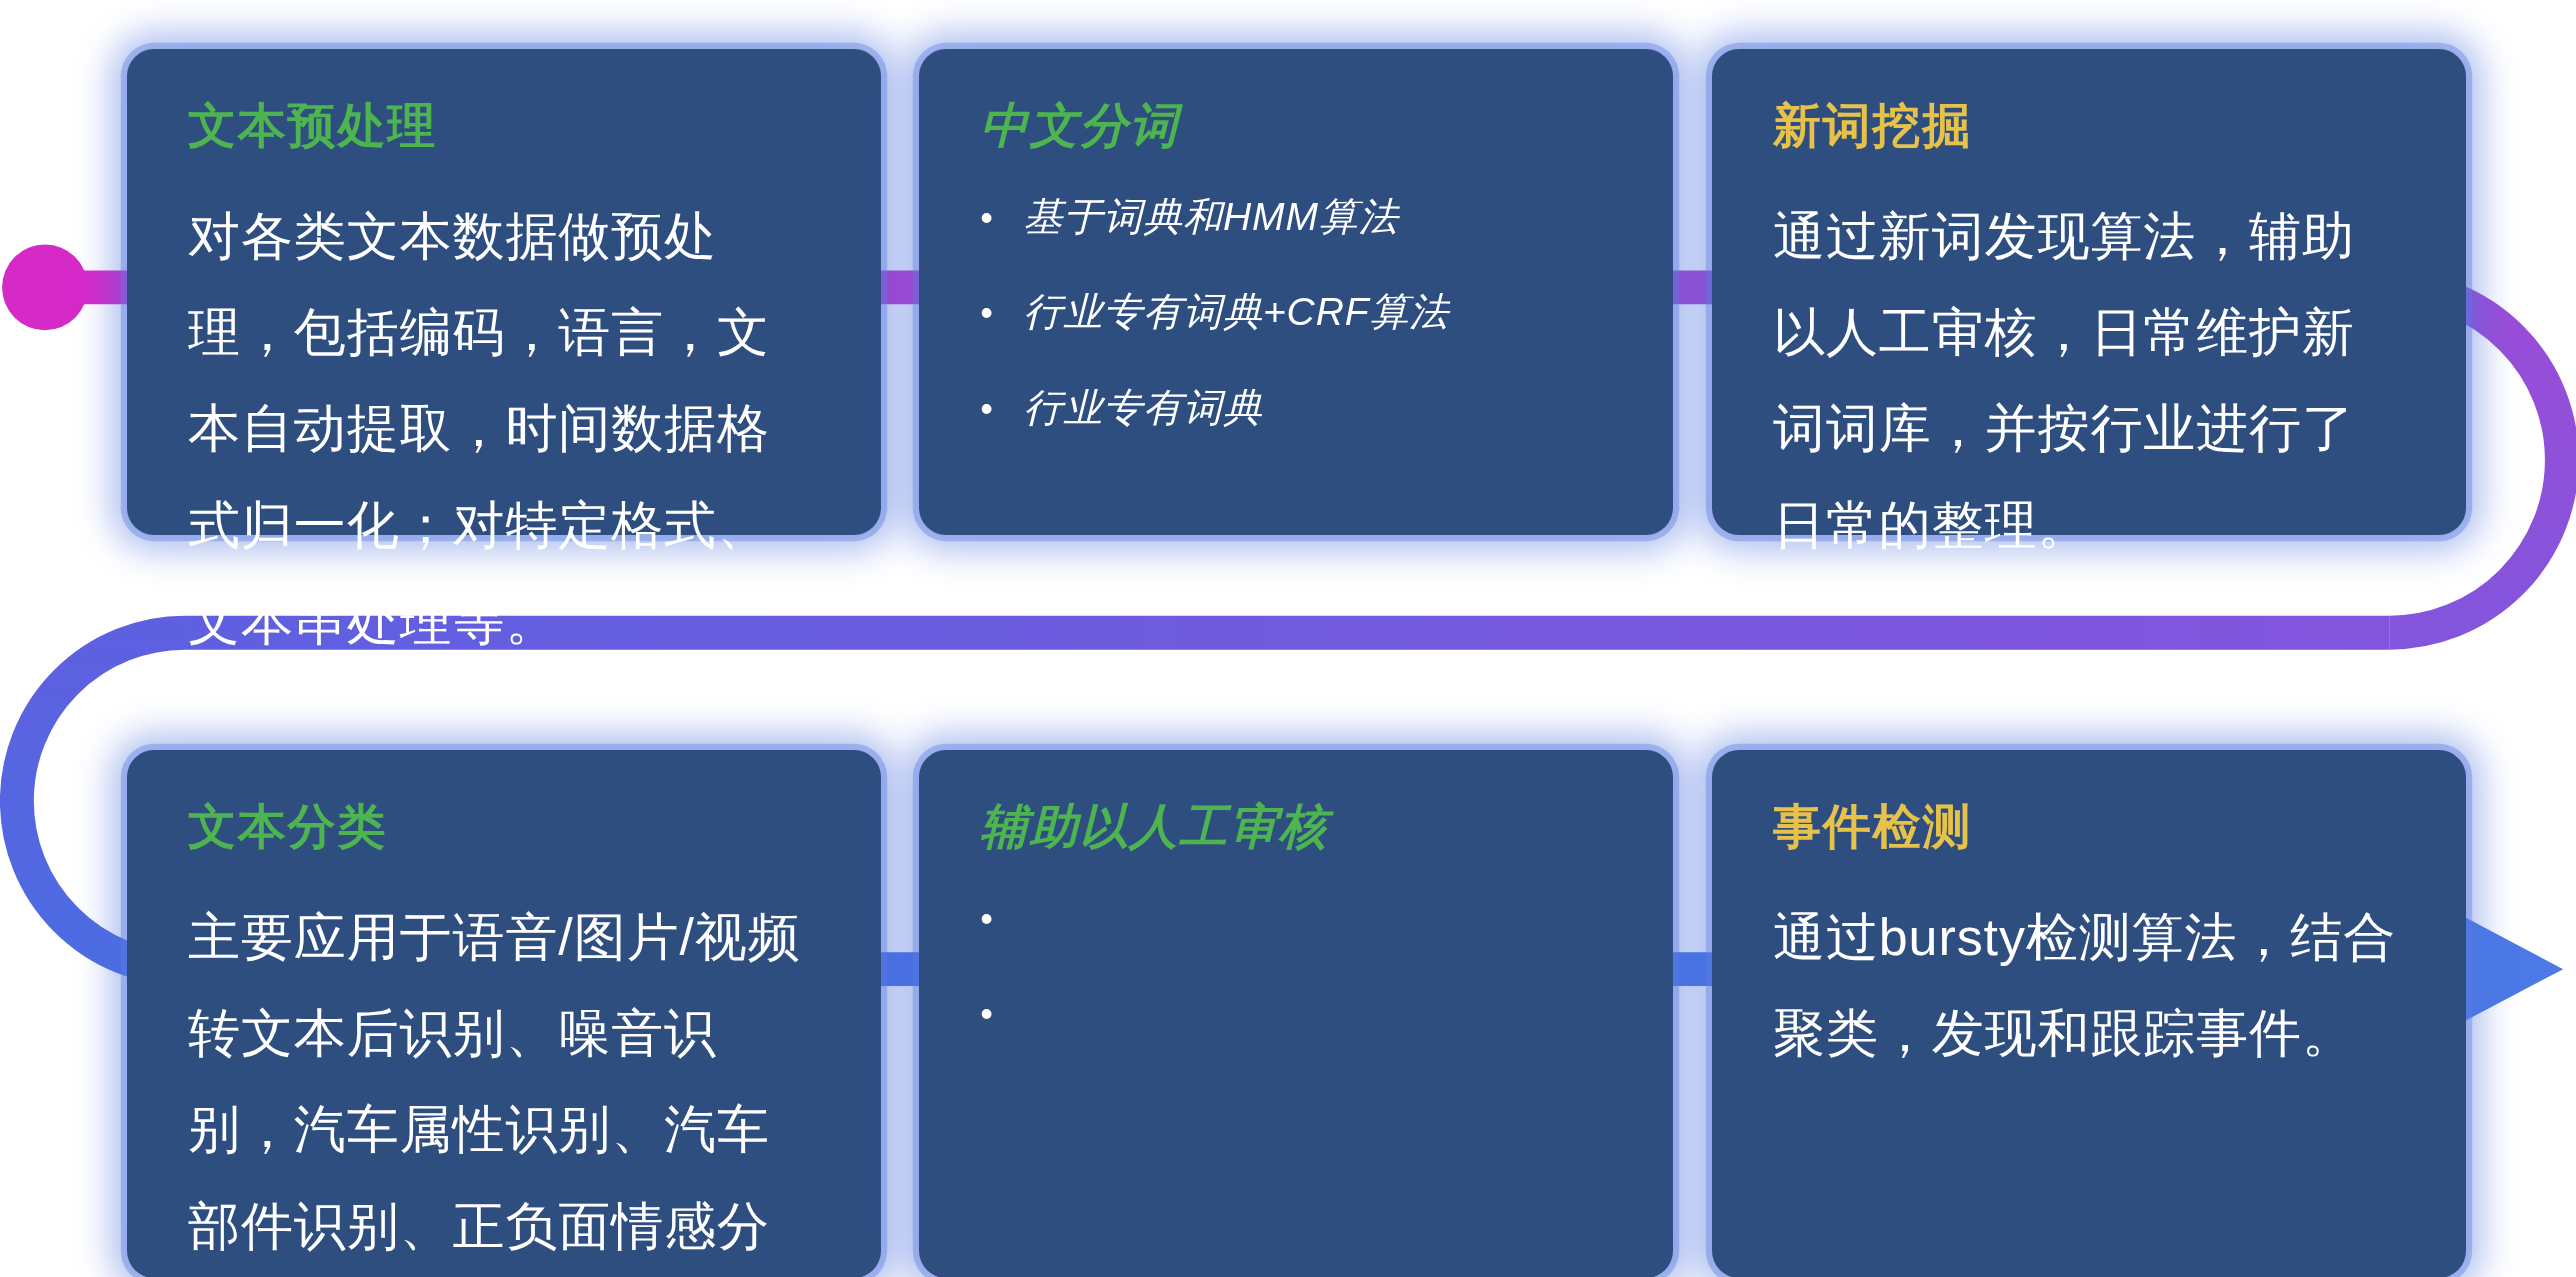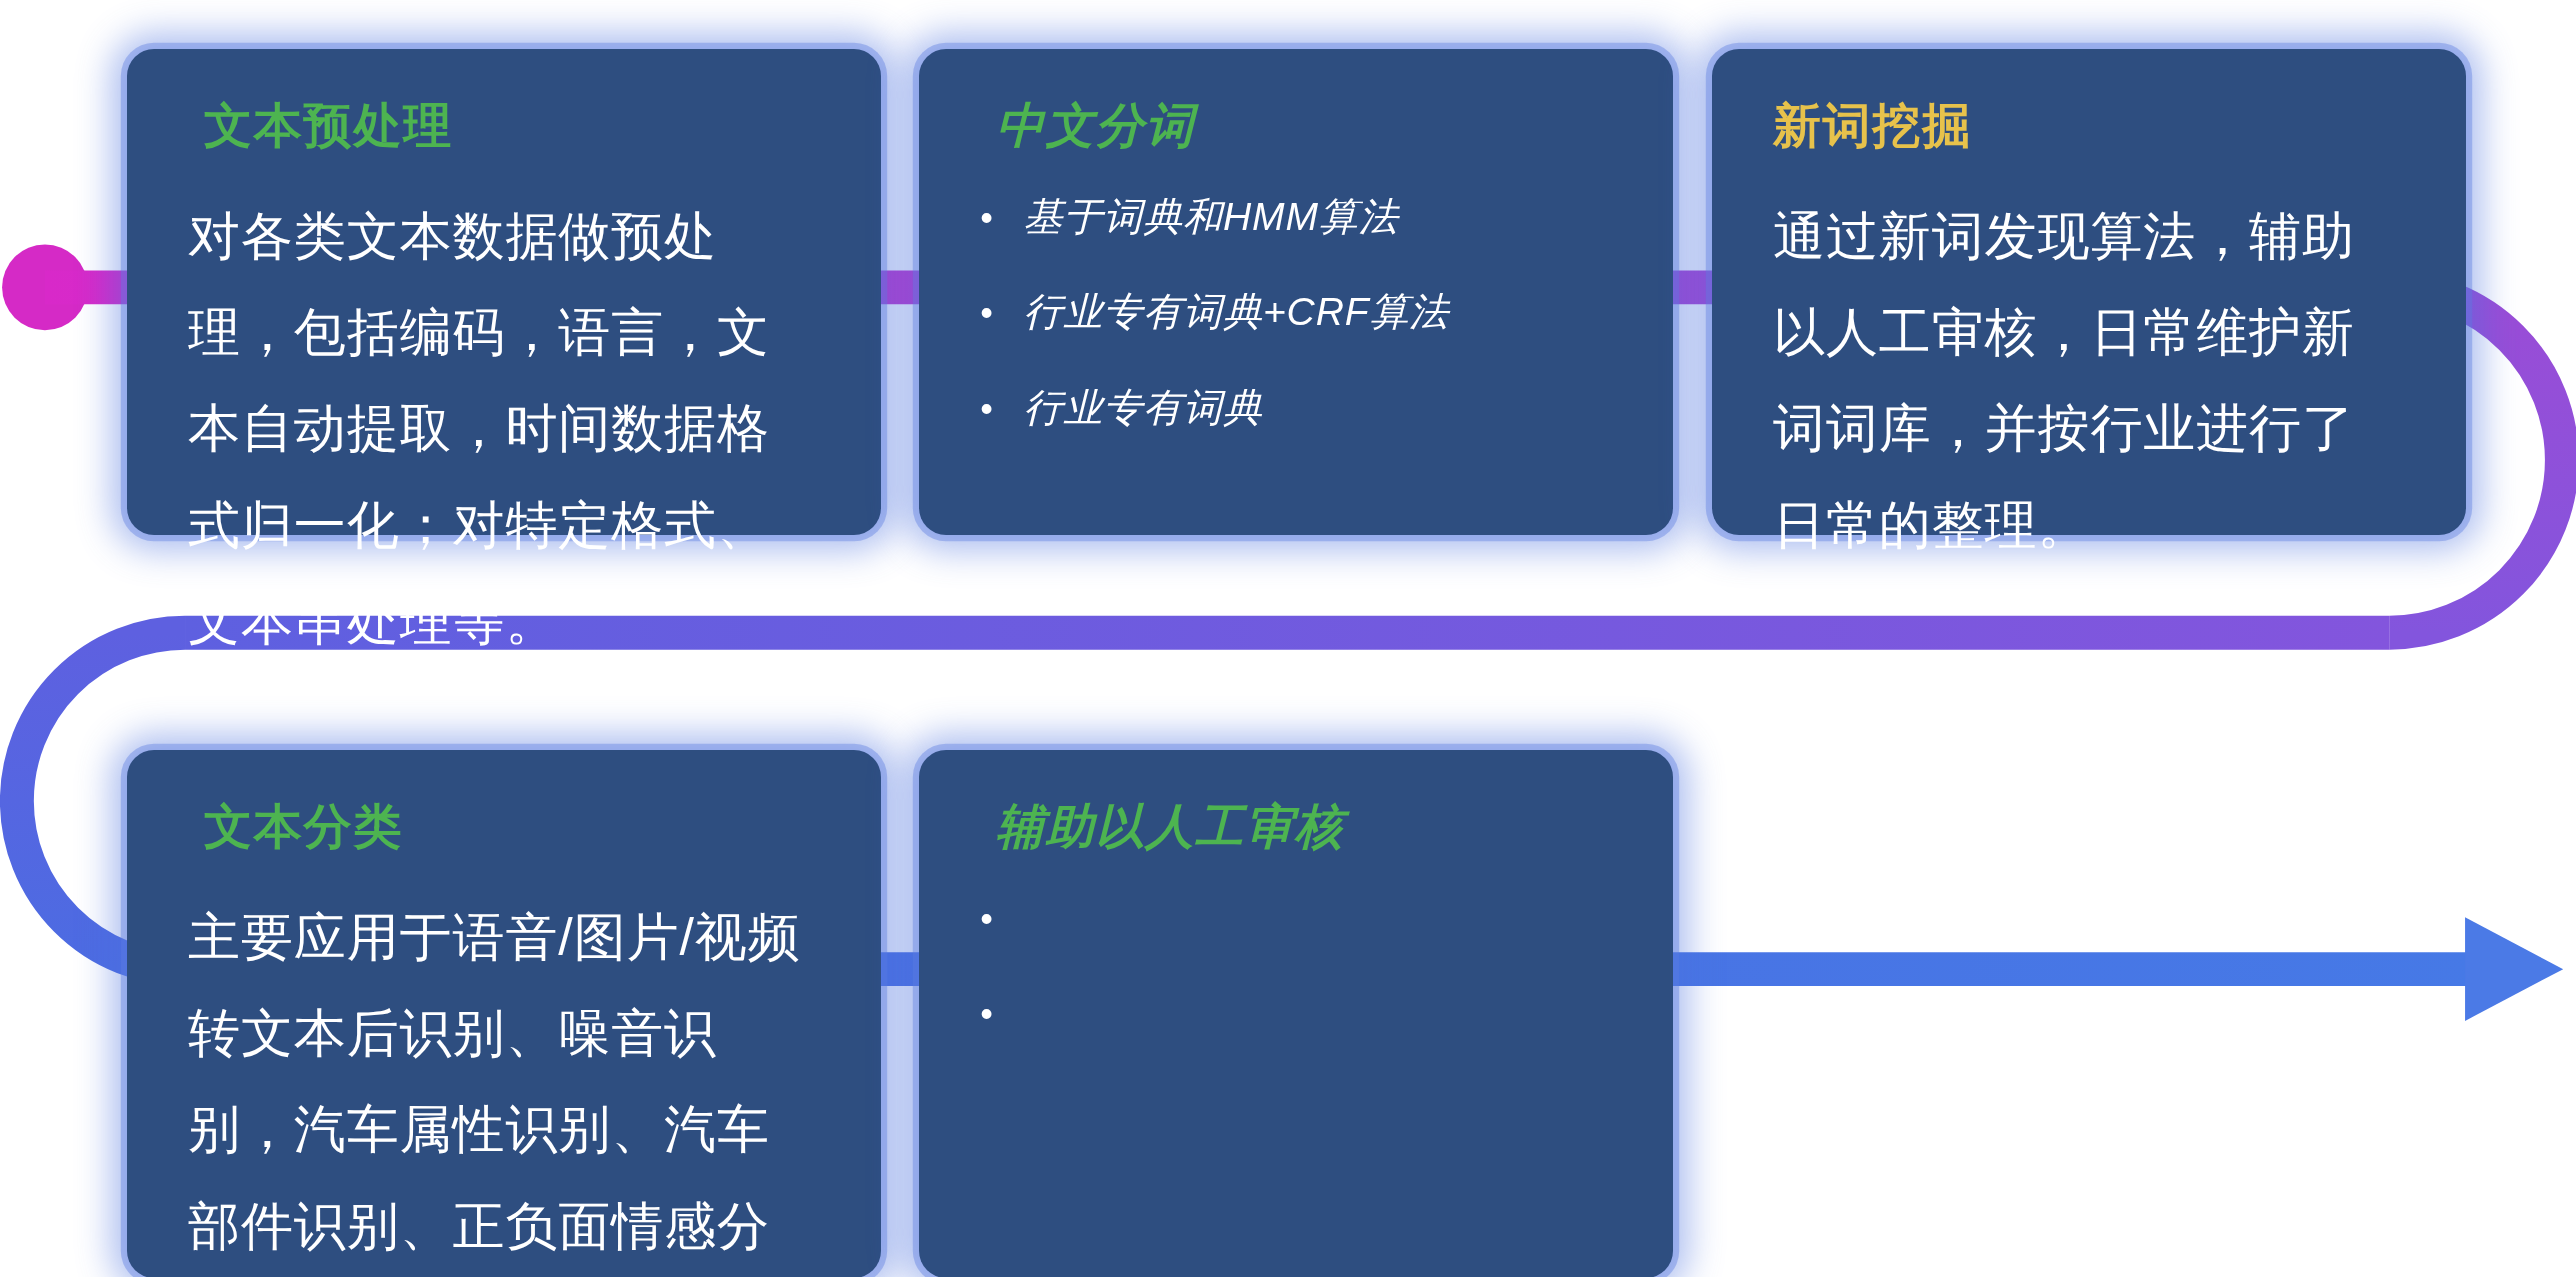--- a/index.html
+++ b/index.html
@@ -40,21 +40,21 @@
   .col1 { left: 127px; }
   .col2 { left: 919px; font-style: italic; }
   .col3 { left: 1712px; }
 
   .card h2 {
     margin: 0 0 30px 0;
     font-size: 48px;
     font-weight: bold;
     letter-spacing: 1.8px;
   }
-  .card h2.green  { color: #4db450; margin-left: 16px; }
+  .card h2.green  { color: #4db450; }
   .card h2.yellow { color: #e7c24b; }
 
   .card p.body {
     margin: 0;
     color: #ffffff;
     font-size: 52px;
     line-height: 1.85;
     letter-spacing: 0.9px;
   }
   ul.bullets {
@@ -155,15 +155,19 @@
     <ul class="bullets">
       <li>
         <span class="bullet-dot">•</span>
       </li>
       <li>
         <span class="bullet-dot">•</span>
       </li>
     </ul>
   </div>
 
+  <div class="card row2 col3">
+    <h2 class="yellow">事件检测</h2>
+    <p class="body">通过bursty检测算法，结合聚类，发现和跟踪事件。</p>
+  </div>
 
 </div>
 
 
 </body></html>

